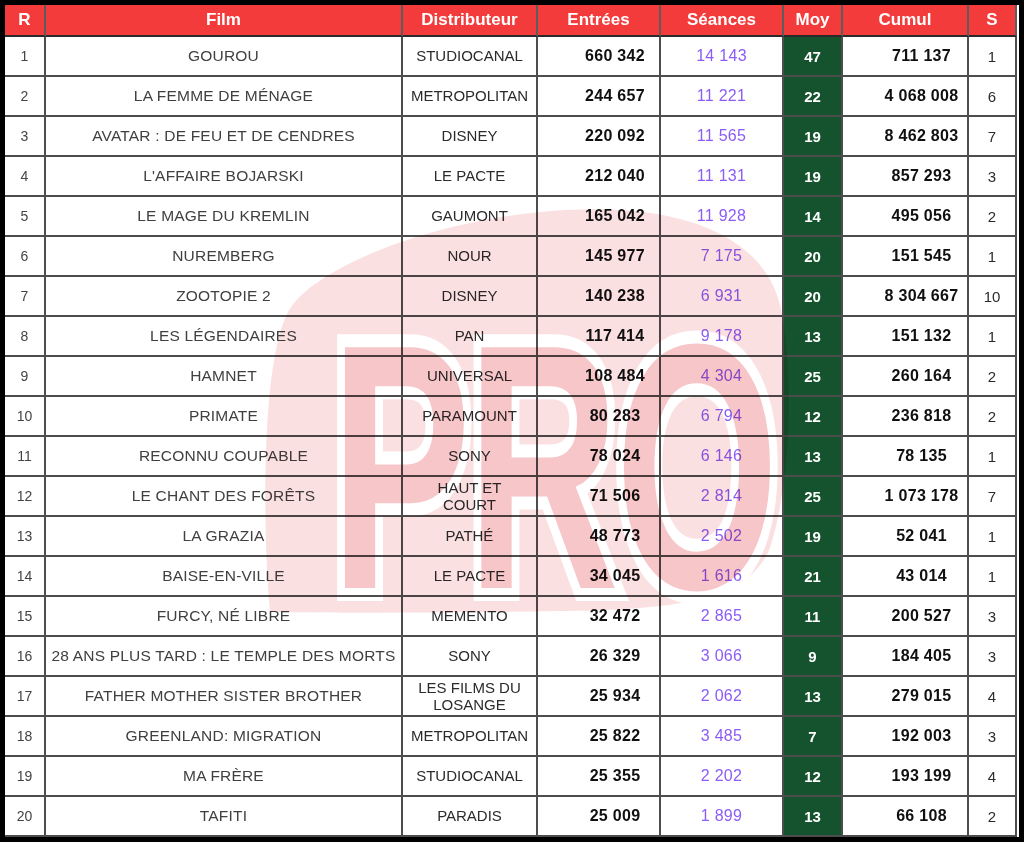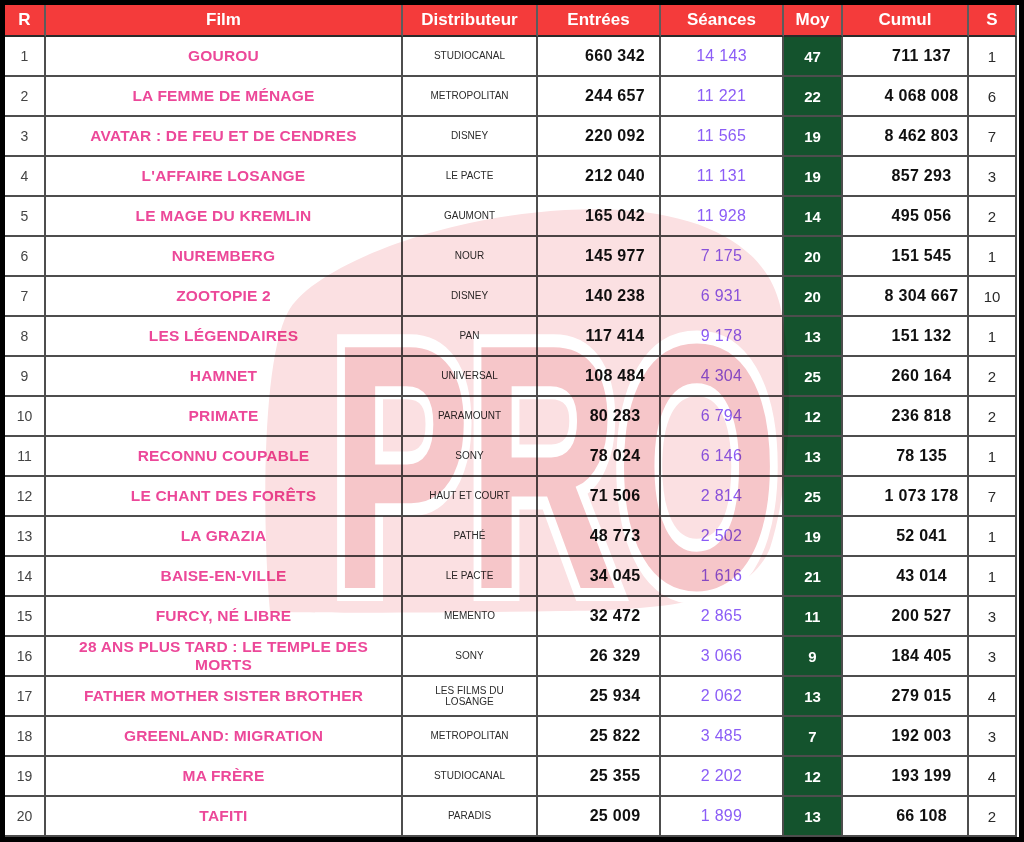--- a/index.html
+++ b/index.html
@@ -29,22 +29,22 @@
   }
   .hcell {
     background:#f43b3b;
     color:#fff;
     font-weight:bold;
     font-size:17px;
     border-right:2px solid #5c5c5c;
     border-bottom:2px solid #2a2a2a;
   }
   .c-r      { font-size:14px; color:#444; }
-  .c-film   { font-weight:bold; font-size:15.5px; color:#ec4899; letter-spacing:.2px; padding:5px 4px; }
-  .c-dist   { font-size:10px; color:#2b2b2b; line-height:1.15; padding:0 8px; }
+  .c-film   { font-weight:normal; font-size:15.5px; color:#404040; letter-spacing:.2px; padding:5px 4px; }
+  .c-dist   { font-size:15px; color:#2b2b2b; line-height:1.15; padding:0 8px; }
   .c-num    { font-weight:bold; font-size:16px; color:#101010; letter-spacing:.3px;padding-left:33px; }
   .c-num-light { font-size:16px; color:#8b5cf6; letter-spacing:.3px; }
   .c-moy {
     background:#14532d;
     color:#fff; font-weight:bold; font-size:15px;
   }
   .c-s { font-size:15px; color:#2b2b2b; }
 
   .watermark {
     position:absolute; left:0; top:0; width:1024px; height:842px;
@@ -87,21 +87,21 @@
   <div class="cell c-r">3</div>
   <div class="cell c-film">AVATAR : DE FEU ET DE CENDRES</div>
   <div class="cell c-dist">DISNEY</div>
   <div class="cell c-num">220 092</div>
   <div class="cell c-num-light">11 565</div>
   <div class="cell c-moy">19</div>
   <div class="cell c-num">8 462 803</div>
   <div class="cell c-s">7</div>
 
   <div class="cell c-r">4</div>
-  <div class="cell c-film">L'AFFAIRE LOSANGE</div>
+  <div class="cell c-film">L'AFFAIRE BOJARSKI</div>
   <div class="cell c-dist">LE PACTE</div>
   <div class="cell c-num">212 040</div>
   <div class="cell c-num-light">11 131</div>
   <div class="cell c-moy">19</div>
   <div class="cell c-num">857 293</div>
   <div class="cell c-s">3</div>
 
   <div class="cell c-r">5</div>
   <div class="cell c-film">LE MAGE DU KREMLIN</div>
   <div class="cell c-dist">GAUMONT</div>

